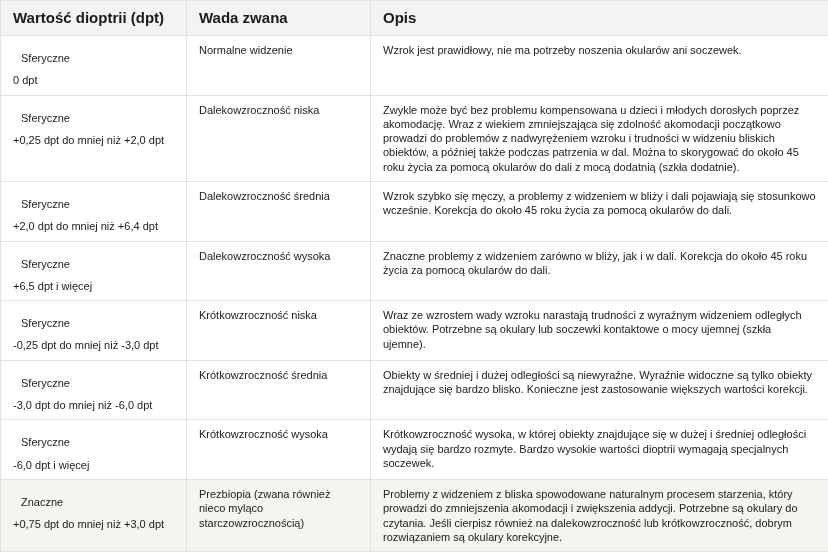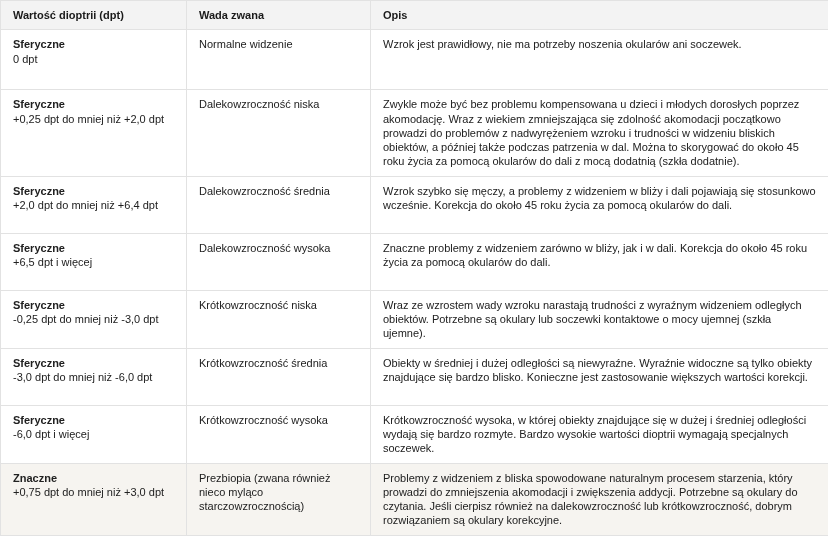--- a/index.html
+++ b/index.html
@@ -33,35 +33,35 @@
     padding: 7px 12px 7px 12px;
     box-sizing: border-box;
     overflow: hidden;
   }
   table.diopter-table thead th {
     background: #f3f3f3;
     font-weight: bold;
     height: 20px;
     padding-top: 7px;
     padding-bottom: 7px;
-    font-size: 11px;
+    font-size: 15px;
     color: #1a1a1a;
     vertical-align: middle;
   }
   tbody tr.shaded td { background: #f6f4f0; }
   tbody tr:nth-child(1) { height: 60px; }
   tbody tr:nth-child(2) { height: 62px; }
   tbody tr:nth-child(3) { height: 57px; }
   tbody tr:nth-child(4) { height: 57px; }
   tbody tr:nth-child(5) { height: 57px; }
   tbody tr:nth-child(6) { height: 57px; }
   tbody tr:nth-child(7) { height: 57px; }
   tbody tr:nth-child(8) { height: 50px; }
   tbody tr:nth-child(9) { height: 67px; }
-  .diopter-type { margin: 0; font-weight: bold; }
+  .diopter-type { margin: 8px; }
   .diopter-range { margin: 0; }
 </style>
 </head>
 <body>
 
 <div class="page">
   <table class="diopter-table">
     <colgroup>
       <col class="c1">
         <col class="c2">

